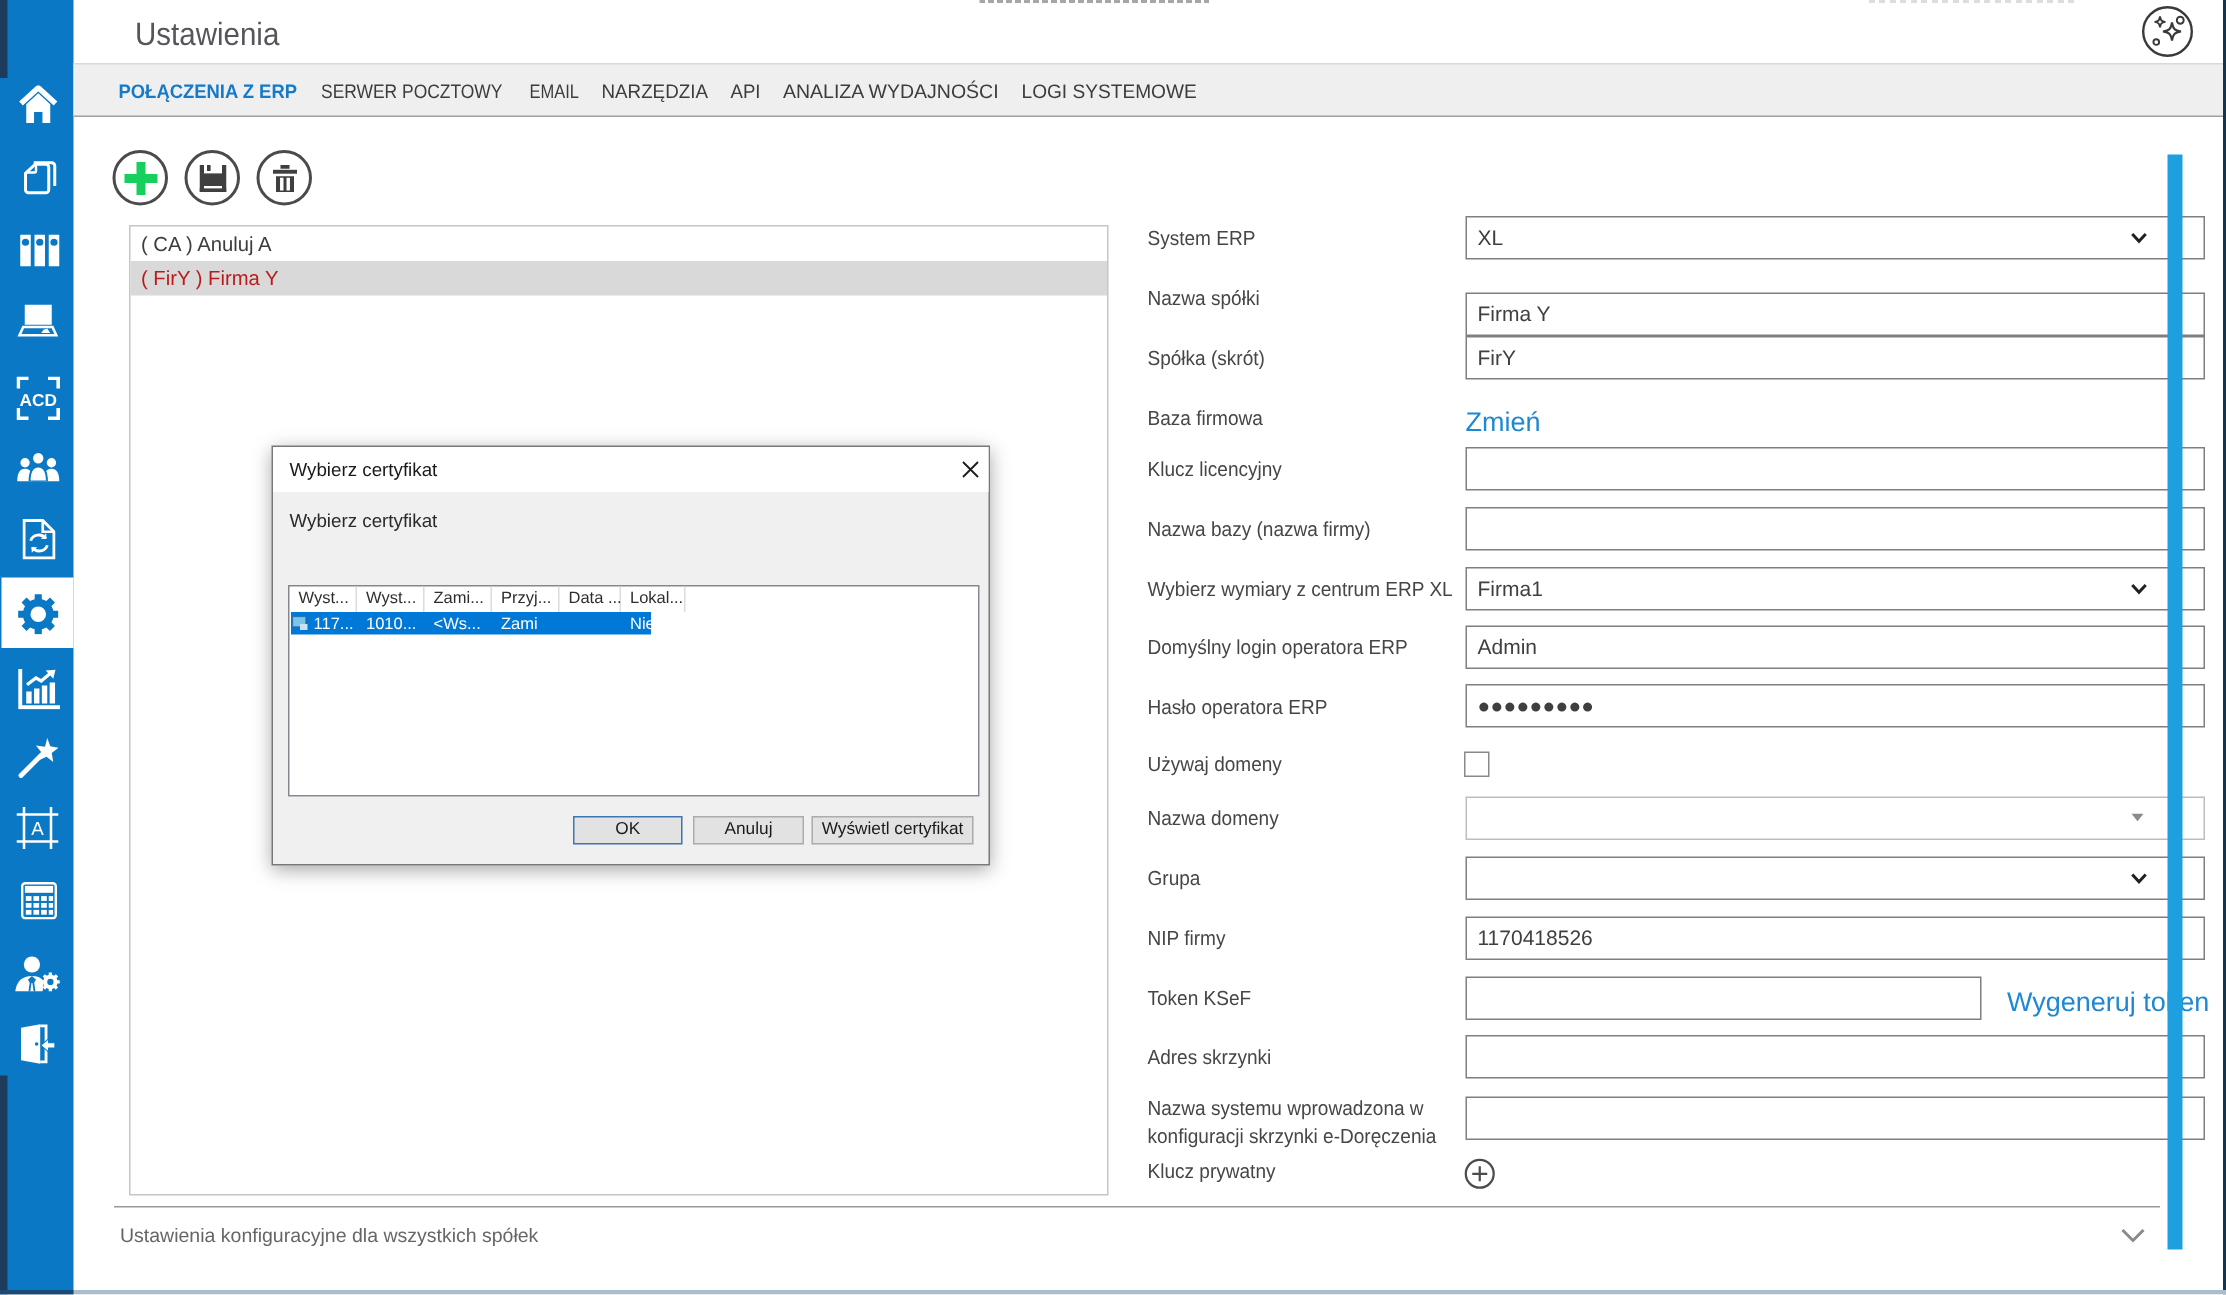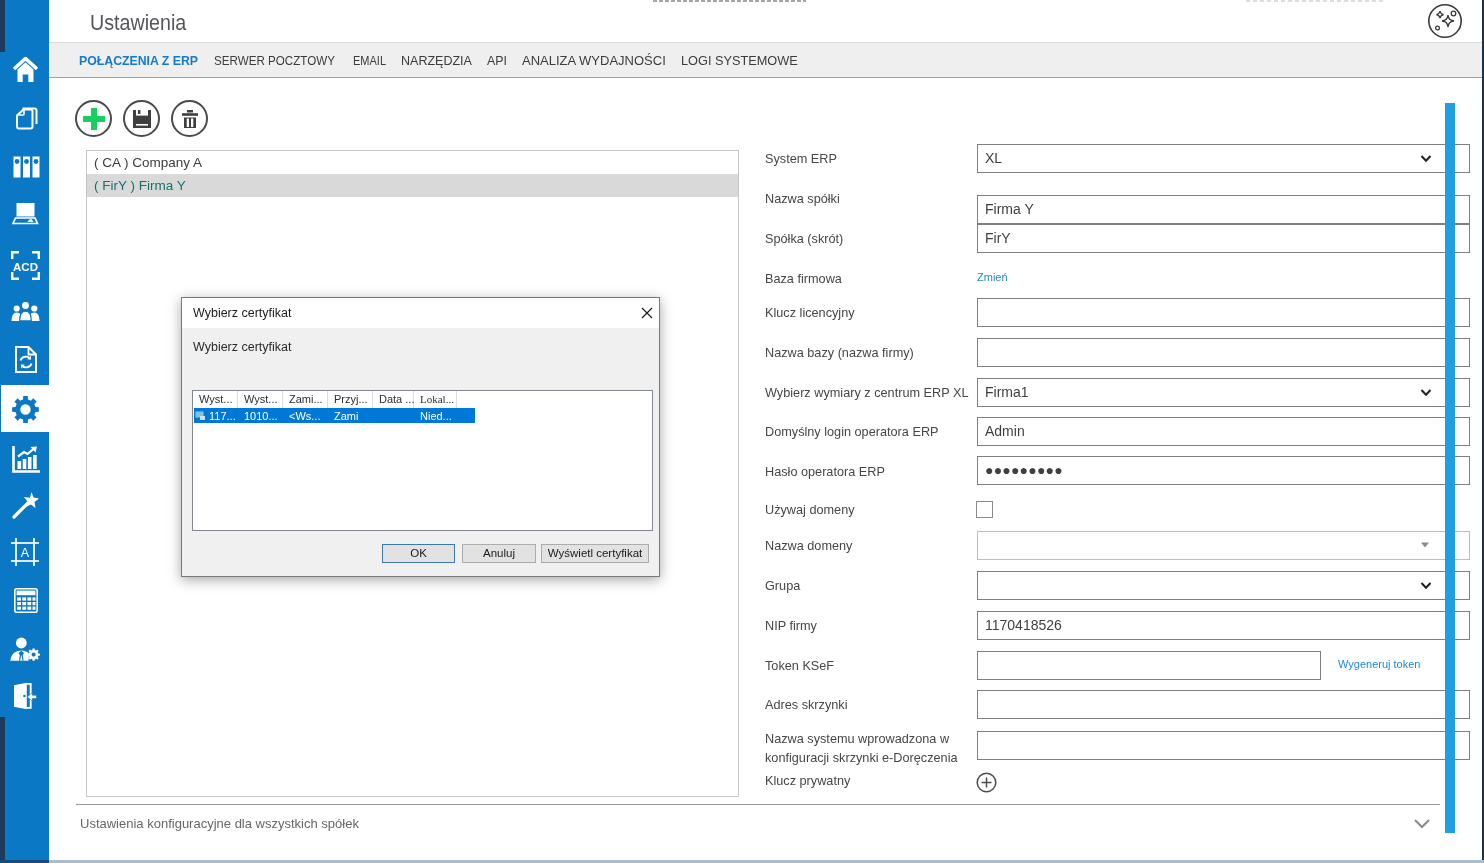--- a/index.html
+++ b/index.html
@@ -21,40 +21,40 @@
     transform-origin:left top; }
   .tab.active { color:#157ac8; font-weight:bold; }
 
   
   .circbtn { position:absolute; width:37px; height:37px; border:2px solid #4b4b4b; border-radius:50%; background:#fff; }
 
   
   #listbox { position:absolute; left:86px; top:150px; width:653px; height:647px;
     border:1px solid #c6c6c6; background:#fff; }
   .lrow { height:23px; line-height:23px; padding-left:7px; font-size:13.5px; color:#3d3d3d; }
-  .lrow.sel { background:#d9d9d9; color:#0f766e; }
+  .lrow.sel { background:#d9d9d9; color:#b91c1c; }
 
   
   .lbl { position:absolute; left:765px; font-size:13.5px; color:#464646; white-space:nowrap;
     transform:scaleX(0.94); transform-origin:left top; }
   .inp { position:absolute; left:977px; width:493px; height:29px; border:1px solid #7f7f7f;
     background:#fff; font-size:14px; color:#3f3f3f; line-height:27px; padding-left:7px; }
   .chev { position:absolute; }
-  .link { position:absolute; color:#1e88d2; font-size:11px; }
+  .link { position:absolute; color:#1e88d2; font-size:18px; }
 
   
   #dlg { position:absolute; left:181px; top:297px; width:479px; height:280px; background:#f0f0f0;
     border:1px solid #787878; box-shadow:0 3px 12px rgba(0,0,0,0.35); }
   #dlgtitle { position:absolute; left:0; top:0; width:100%; height:30px; background:#fff; }
   #dlgtitle span { position:absolute; left:11px; top:8px; font-size:12.5px; color:#1a1a1a; }
   #dtable { position:absolute; left:10px; top:92px; width:461px; height:141px; background:#fff;
     border:1px solid #828790; }
   .hcell { position:absolute; top:0; height:17px; font-size:11px; color:#2e2e2e; line-height:17px;
     padding-left:6px; border-right:1px solid #dcdcdc; white-space:nowrap; }
-  #selrow { position:absolute; left:1px; top:17px; height:15px; width:281px; background:#0078d7; }
+  #selrow { position:absolute; left:1px; top:17px; height:15px; width:240px; background:#0078d7; }
   .scell { position:absolute; top:1.5px; font-size:11px; color:#fff; white-space:nowrap; }
   .dbtn { position:absolute; top:246px; height:19px; background:#e2e2e2; border:1px solid #acacac;
     font-size:11.5px; color:#1a1a1a; text-align:center; line-height:17px; }
 
   
   #botline { position:absolute; left:76px; top:804px; width:1364px; height:1px; background:#979797; }
   #botlabel { position:absolute; left:80px; top:816px; font-size:13px; color:#666; }
   #scrollbar { position:absolute; left:1445px; top:103px; width:10px; height:730px; background:#1e9fe0; }
   #rightedge { position:absolute; left:1482px; top:0; width:2px; height:863px; background:#18344a; }
   #botedge { position:absolute; left:0; top:860px; width:1484px; height:3px; background:#a9bdd1; }
@@ -234,21 +234,21 @@
 <div class="circbtn" style="left:171px;top:100px;"></div>
 <svg class="abs" style="left:182px;top:110px;" width="16" height="18" viewBox="0 0 16 18">
   <g fill="#3f3f3f">
     <rect x="5" y="0" width="6" height="2.5"></rect>
     <rect x="0" y="3.2" width="16" height="2.6"></rect>
     <path d="M2 7.5 H14 V18 H2 Z M4.7 8.5 V17 H7 V8.5 Z M9 8.5 V17 H11.3 V8.5 Z" fill-rule="evenodd"></path>
   </g>
 </svg>
 
 <div id="listbox">
-  <div class="lrow">( CA ) Company A</div>
+  <div class="lrow">( CA ) Anuluj A</div>
   <div class="lrow sel">( FirY ) Firma Y</div>
 </div>
 
 <span class="lbl" style="top:151px;">System ERP</span>
 <div class="inp" style="top:144px;">XL</div>
 <svg class="chev" style="left:1420px;top:154px;" width="12" height="10" viewBox="0 0 12 10">
   <path d="M1.5 2 L6 6.8 L10.5 2" fill="none" stroke="#212121" stroke-width="2"></path>
 </svg>
 
 <span class="lbl" style="top:191px;">Nazwa spółki</span>
@@ -329,21 +329,21 @@
   <svg class="abs" style="left:459px;top:9px;" width="12" height="12" viewBox="0 0 12 12">
     <path d="M1 1 L11 11 M11 1 L1 11" stroke="#1a1a1a" stroke-width="1.2"></path>
   </svg>
   <div class="abs" style="left:11px;top:42px;font-size:12.5px;color:#2a2a2a;">Wybierz certyfikat</div>
   <div id="dtable">
     <div class="hcell" style="left:0;width:45px;">Wyst...</div>
     <div class="hcell" style="left:45px;width:45px;">Wyst...</div>
     <div class="hcell" style="left:90px;width:45px;">Zami...</div>
     <div class="hcell" style="left:135px;width:45px;">Przyj...</div>
     <div class="hcell" style="left:180px;width:41px;text-align:center;">Data ...</div>
-    <div class="hcell" style="left:221px;width:43px;font-family:Liberation Serif, serif;">Lokal...</div>
+    <div class="hcell" style="left:221px;width:43px;">Lokal...</div>
     <div id="selrow">
       <svg class="abs" style="left:1px;top:3px;" width="11" height="10" viewBox="0 0 11 10">
         <rect x="0" y="0" width="9" height="7" fill="#7ec3e8" stroke="#2a6496" stroke-width="0.8"></rect>
         <rect x="5" y="5" width="5" height="4" fill="#c8e4f4"></rect>
       </svg>
       <span class="scell" style="left:15px;">117...</span>
       <span class="scell" style="left:50px;">1010...</span>
       <span class="scell" style="left:95px;">&lt;Ws...</span>
       <span class="scell" style="left:140px;">Zami</span>
       <span class="scell" style="left:185px;margin-top:45px;">06.1...</span>

